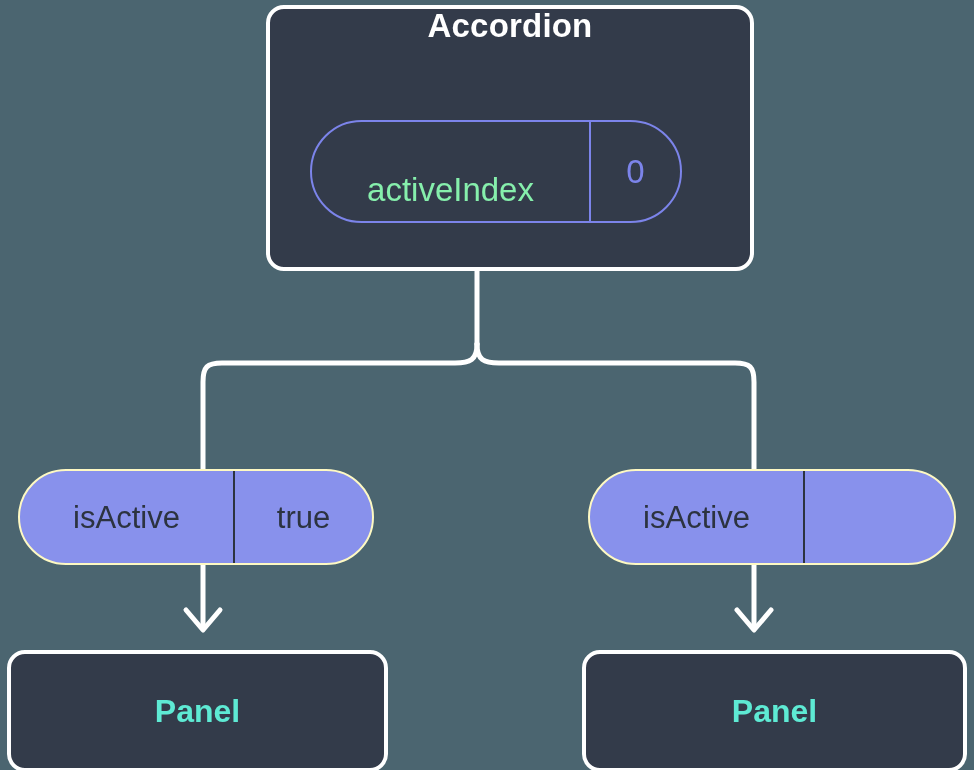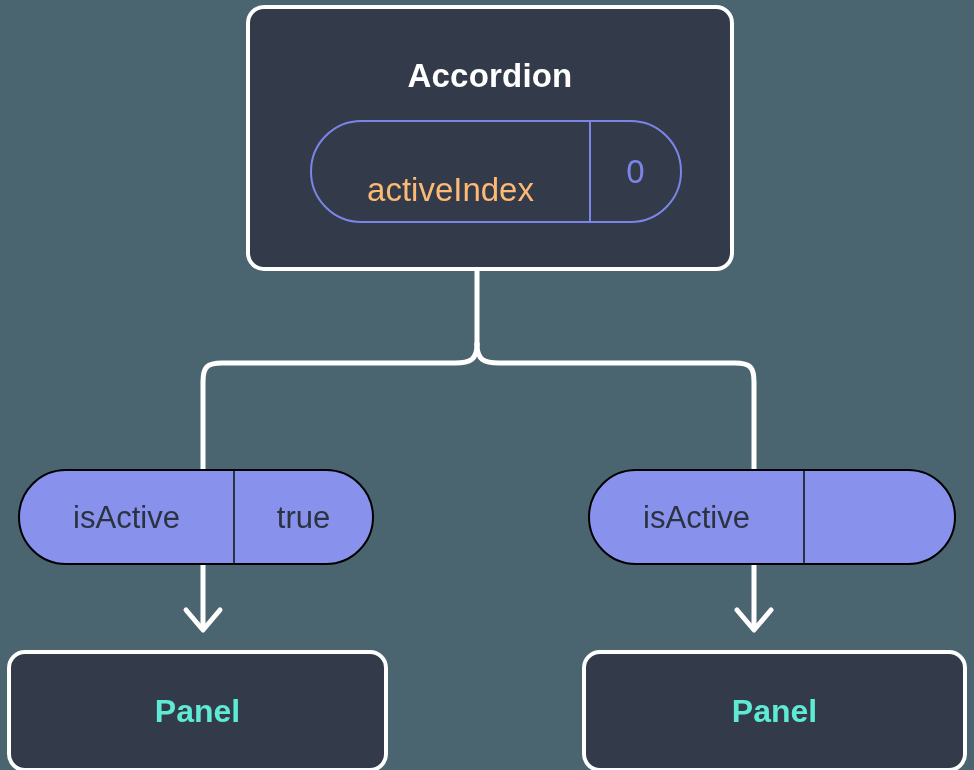--- a/index.html
+++ b/index.html
@@ -48,26 +48,25 @@
     color: #ffffff;
     font-size: 33px;
     font-weight: 700;
     letter-spacing: 0.2px;
     line-height: 1;
     white-space: nowrap;
   }
 
   
   #accordion-node {
-    left: 246px;
+    left: 266px;
     top: 5px;
     width: 488px;
     height: 266px;
     justify-content: flex-start;
-    padding-top: 50px;
   }
 
   
   .state-pill-outline {
     position: absolute;
     left: 310px;
     top: 120px;
     width: 372px;
     height: 103px;
     z-index: 3;
@@ -76,21 +75,21 @@
     border-radius: 52px;
     display: flex;
     align-items: stretch;
     background: transparent;
   }
   .state-pill-outline .pill-key {
     flex: 0 0 277px;
     display: flex;
     align-items: center;
     justify-content: center;
-    color: #fdba74;
+    color: #86efac;
     font-size: 33px;
     line-height: 1;
     white-space: nowrap;
     margin-top: 36px;
   }
   .state-pill-outline .pill-divider {
     width: 2px;
     background: #7c84ea;
     flex: 0 0 2px;
   }
@@ -105,21 +104,21 @@
     white-space: nowrap;
   }
 
   
   .prop-pill {
     position: absolute;
     z-index: 3;
     box-sizing: border-box;
     height: 96px;
     background: #8891ec;
-    border: 2px solid #000000;
+    border: 2px solid #fef9c3;
     border-radius: 50px;
     display: flex;
     align-items: stretch;
     overflow: hidden;
   }
   .prop-pill .pill-key {
     display: flex;
     align-items: center;
     justify-content: center;
     color: #2c3340;

